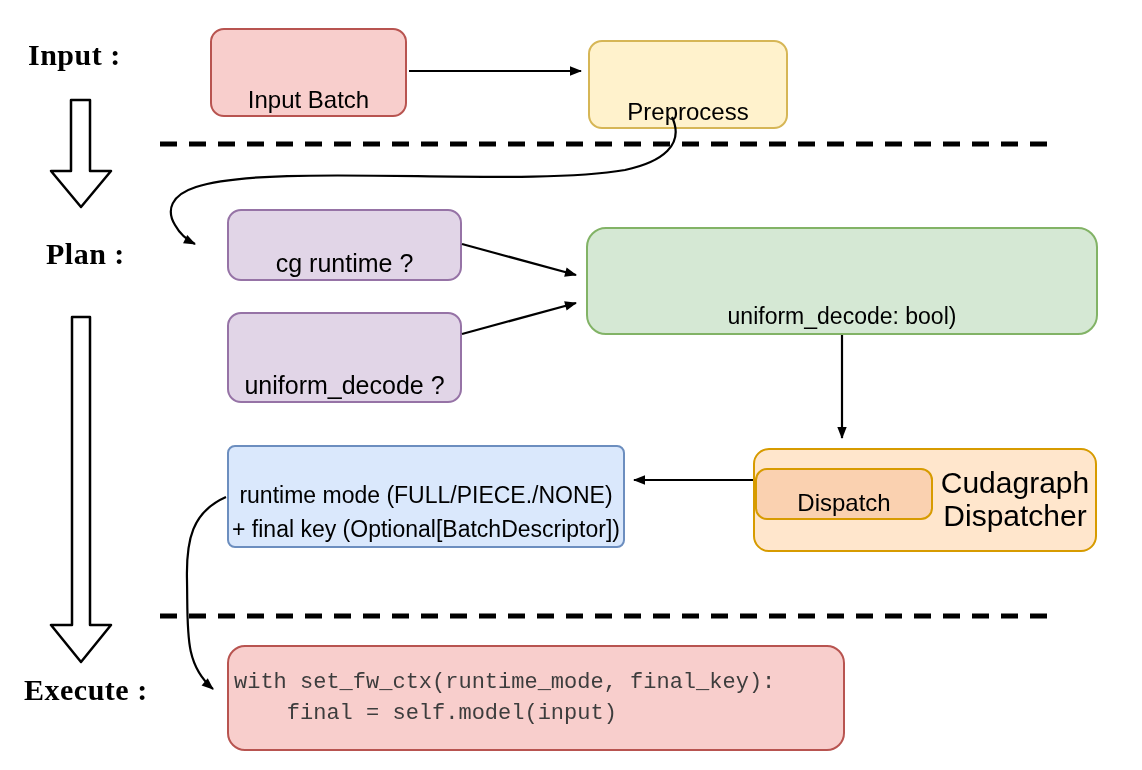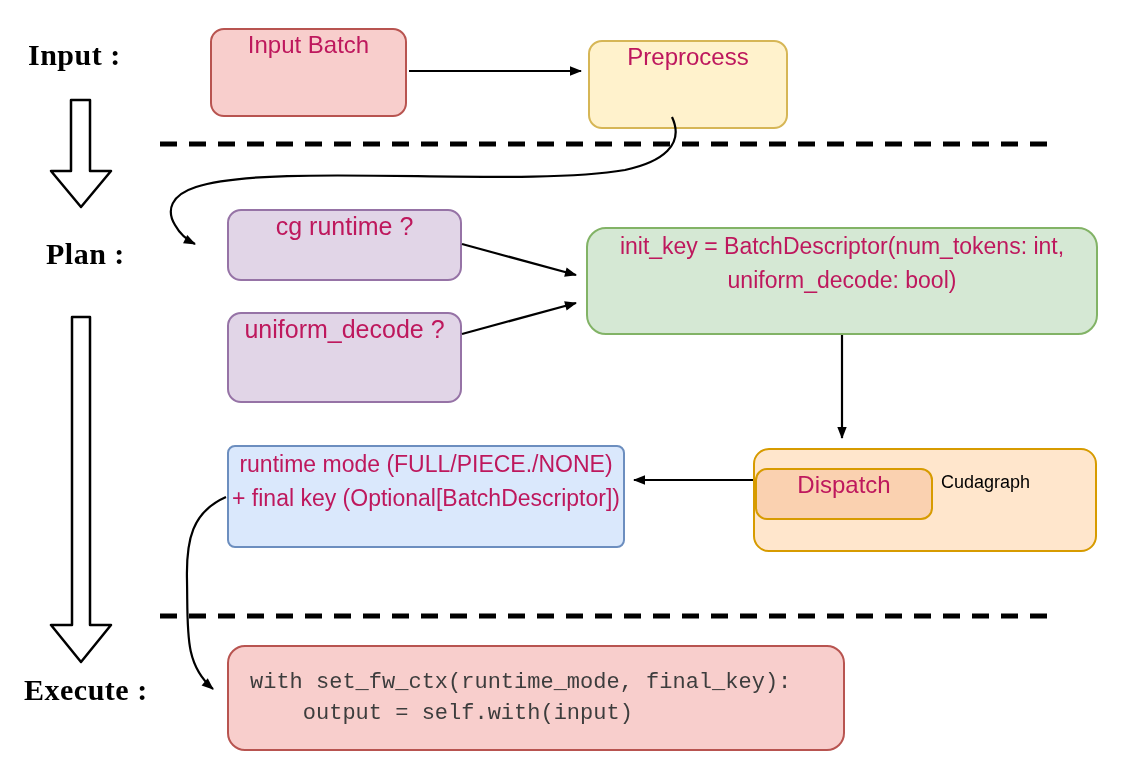--- a/index.html
+++ b/index.html
@@ -3,42 +3,42 @@
 <meta charset="utf-8">
 <style>
   html,body{margin:0;padding:0;background:#fff;}
   #canvas{
     position:relative;width:1142px;height:770px;background:#ffffff;
     font-family:"Liberation Sans",sans-serif;overflow:hidden;color:#000;
   }
   .stage{position:absolute;font-weight:bold;font-size:30px;letter-spacing:0.5px;white-space:nowrap;font-family:Liberation Serif, serif;}
   .box{
     position:absolute;box-sizing:border-box;border:2px solid #000;border-radius:14px;
-    display:flex;align-items:flex-start;justify-content:center;text-align:center;
-    font-size:24px;line-height:1.25;color:#be185d;
+    display:flex;align-items:flex-end;justify-content:center;text-align:center;
+    font-size:24px;line-height:1.25;color:#000000;
   }
   .pink{background:#f8cecc;border-color:#b85450;}
   .yellow{background:#fff2cc;border-color:#d6b656;margin-top:12px;}
   .purple{background:#e1d5e7;border-color:#9673a6;font-size:25px;}
   .green{background:#d5e8d4;border-color:#82b366;border-radius:20px;font-size:23px;}
   .blue{background:#dae8fc;border-color:#6c8ebf;border-radius:8px;font-size:23px;}
   .orange-outer{background:#ffe6cc;border-color:#d79b00;border-radius:16px;}
   .orange-inner{background:#fad1b0;border-color:#d79b00;border-radius:12px;}
   .codebox{
     background:#f8cecc;border-color:#b85450;border-radius:18px;
     font-family:"Liberation Mono",monospace;font-size:22px;color:#3d3d3d;
     flex-direction:column;align-items:flex-start;justify-content:center;
-    text-align:right;padding-left:21px;line-height:31px;
+    text-align:right;padding-left:5px;line-height:31px;
   }
   .codebox span{white-space:pre;}
   .lines{display:flex;flex-direction:column;align-items:center;}
   .green .lines span,.blue .lines span{line-height:34px;}
   .dispatcher-label{
-    position:absolute;left:933px;top:466px;width:164px;
-    font-size:18px;line-height:33px;margin-left:8px;
+    position:absolute;left:933px;top:466px;width:164px;text-align:center;
+    font-size:30px;line-height:33px;
   }
   svg.overlay{position:absolute;left:0;top:0;pointer-events:none;}
 </style>
 </head>
 <body>
 
 <div id="canvas">
 
   <div class="stage" style="left:28px;top:38px">Input :</div>
   <div class="stage" style="left:46px;top:237px">Plan :</div>
@@ -55,44 +55,44 @@
   <div class="box purple" style="left:227px;top:209px;width:235px;height:72px">
     <span>cg runtime ?</span>
   </div>
 
   <div class="box purple" style="left:227px;top:312px;width:235px;height:91px">
     <span>uniform_decode ?</span>
   </div>
 
   <div class="box green" style="left:586px;top:227px;width:512px;height:108px">
     <span class="lines">
-      <span>init_key = BatchDescriptor(num_tokens: int,</span>
       <span>uniform_decode: bool)</span>
     </span>
   </div>
 
   <div class="box blue" style="left:227px;top:445px;width:398px;height:103px">
     <span class="lines">
       <span>runtime mode (FULL/PIECE./NONE)</span>
       <span>+ final key (Optional[BatchDescriptor])</span>
     </span>
   </div>
 
   <div class="box orange-outer" style="left:753px;top:448px;width:344px;height:104px"></div>
   <div class="dispatcher-label">
     <div>Cudagraph</div>
+    <div>Dispatcher</div>
   </div>
 
   <div class="box orange-inner" style="left:755px;top:468px;width:178px;height:52px">
     <span>Dispatch</span>
   </div>
 
   <div class="box codebox" style="left:227px;top:645px;width:618px;height:106px">
     <span>with set_fw_ctx(runtime_mode, final_key):</span>
-    <span>    output = self.with(input)</span>
+    <span>    final = self.model(input)</span>
   </div>
 
   <svg class="overlay" width="1142" height="770" viewBox="0 0 1142 770">
     <defs>
       <marker id="arrow" viewBox="0 0 14 11" refX="12" refY="5.5" markerWidth="14" markerHeight="11" orient="auto" markerUnits="userSpaceOnUse">
         <path d="M1,0.8 L13,5.5 L1,10.2 Z" fill="#000"></path>
       </marker>
     </defs>
 
     <line x1="160" y1="144" x2="1051" y2="144" stroke="#000" stroke-width="5" stroke-dasharray="17 12"></line>

